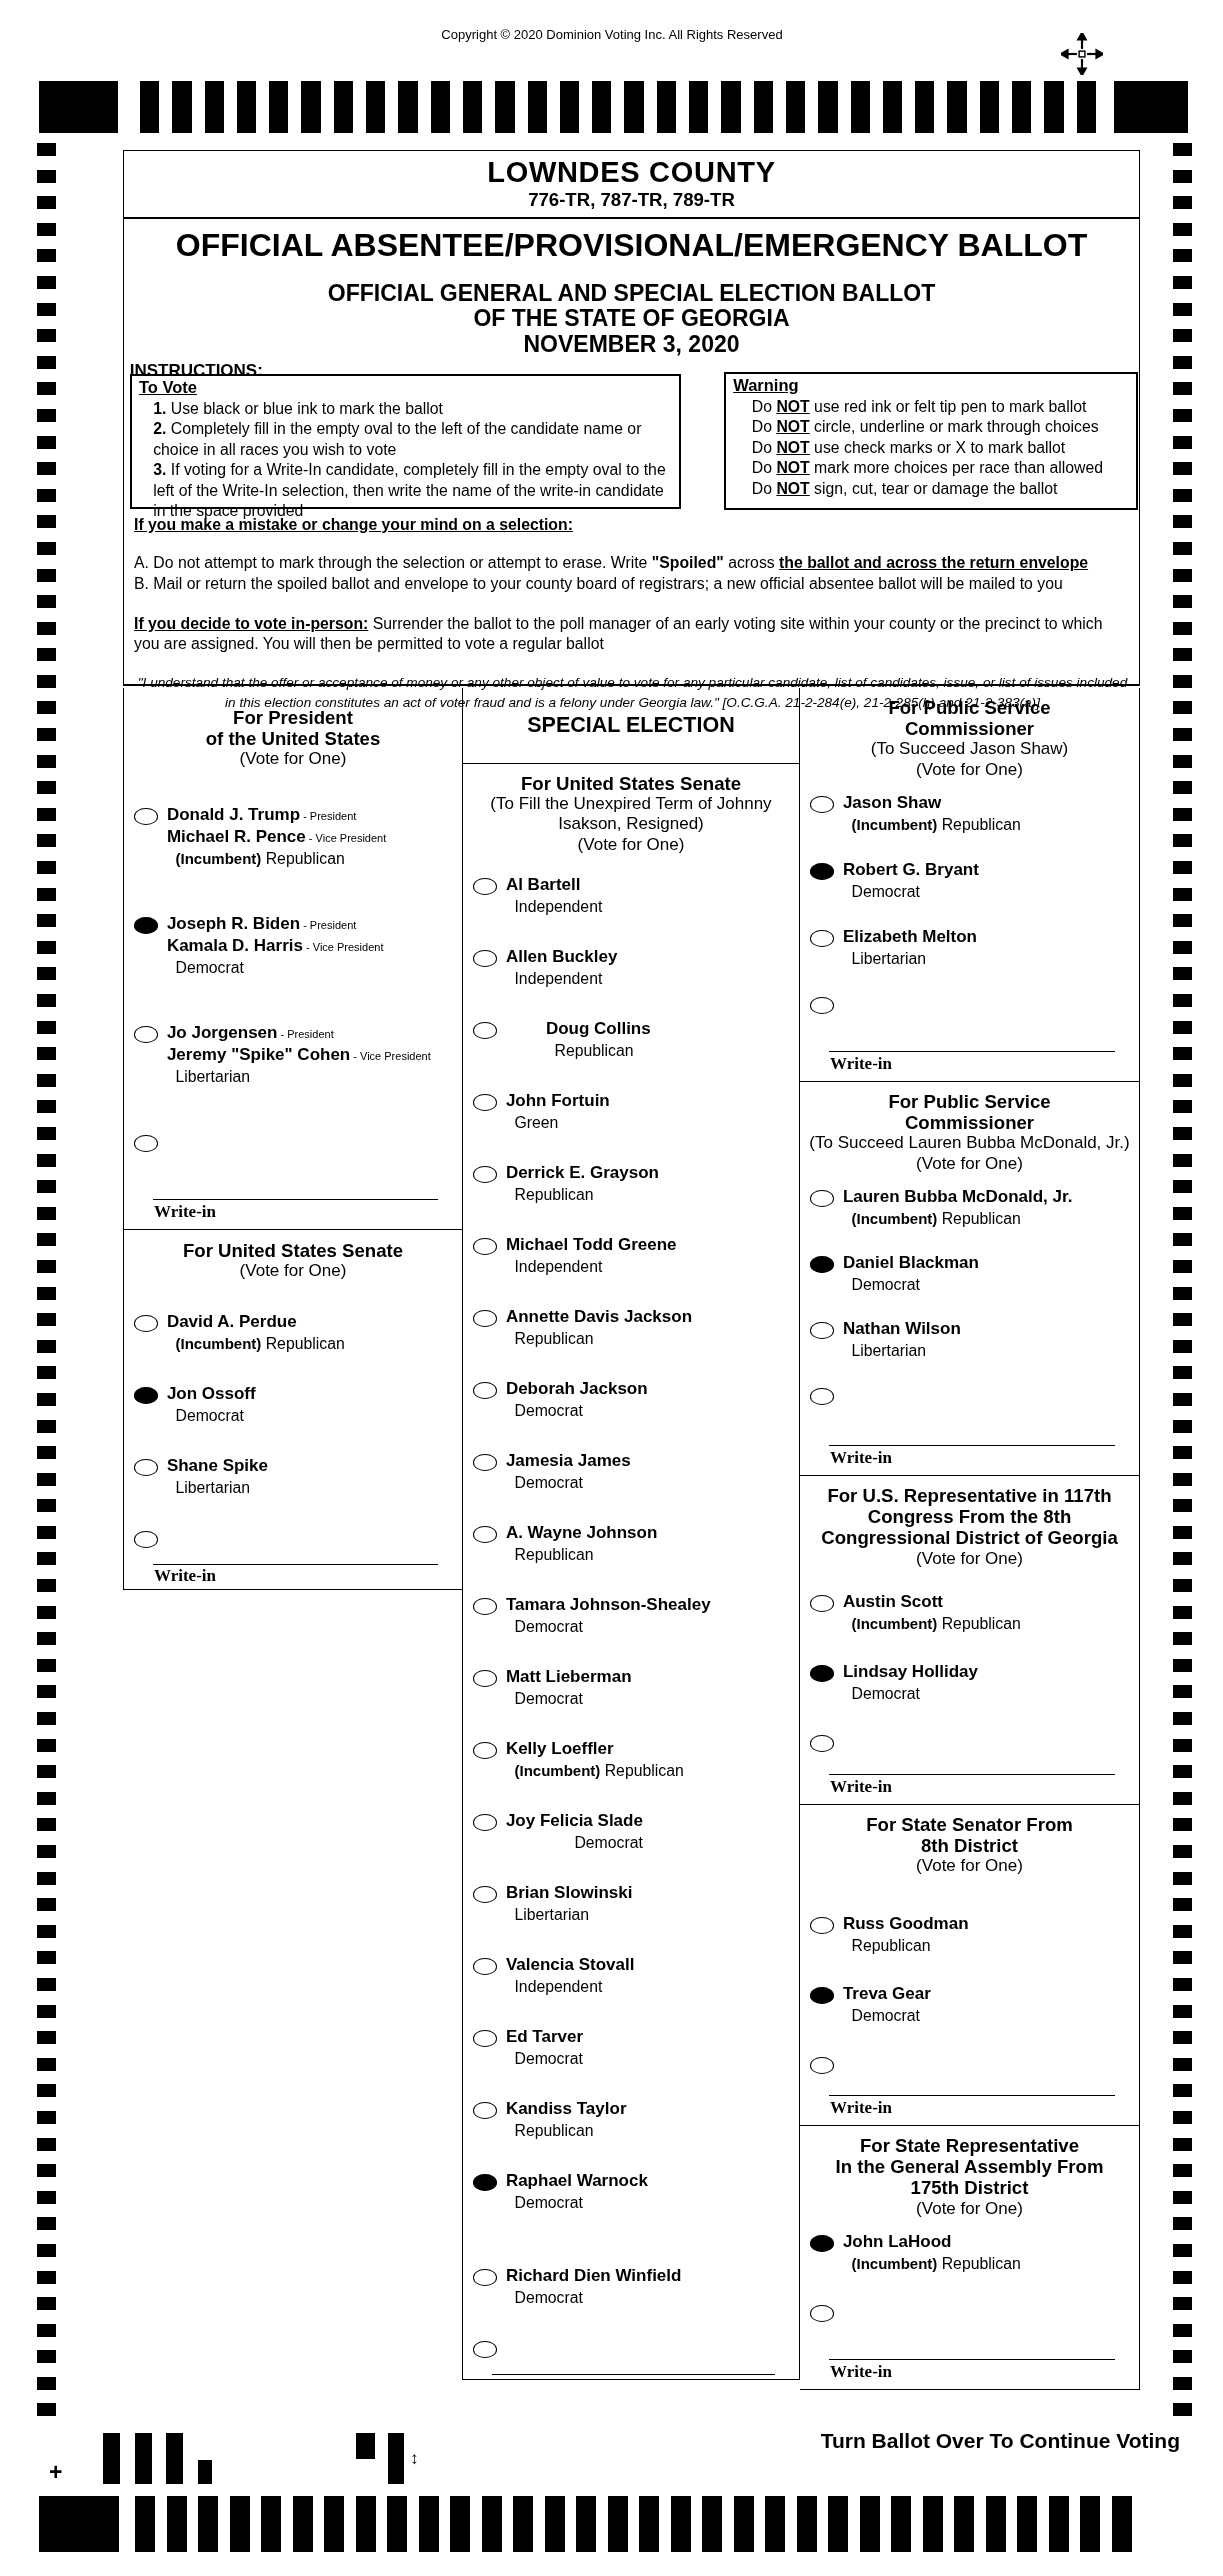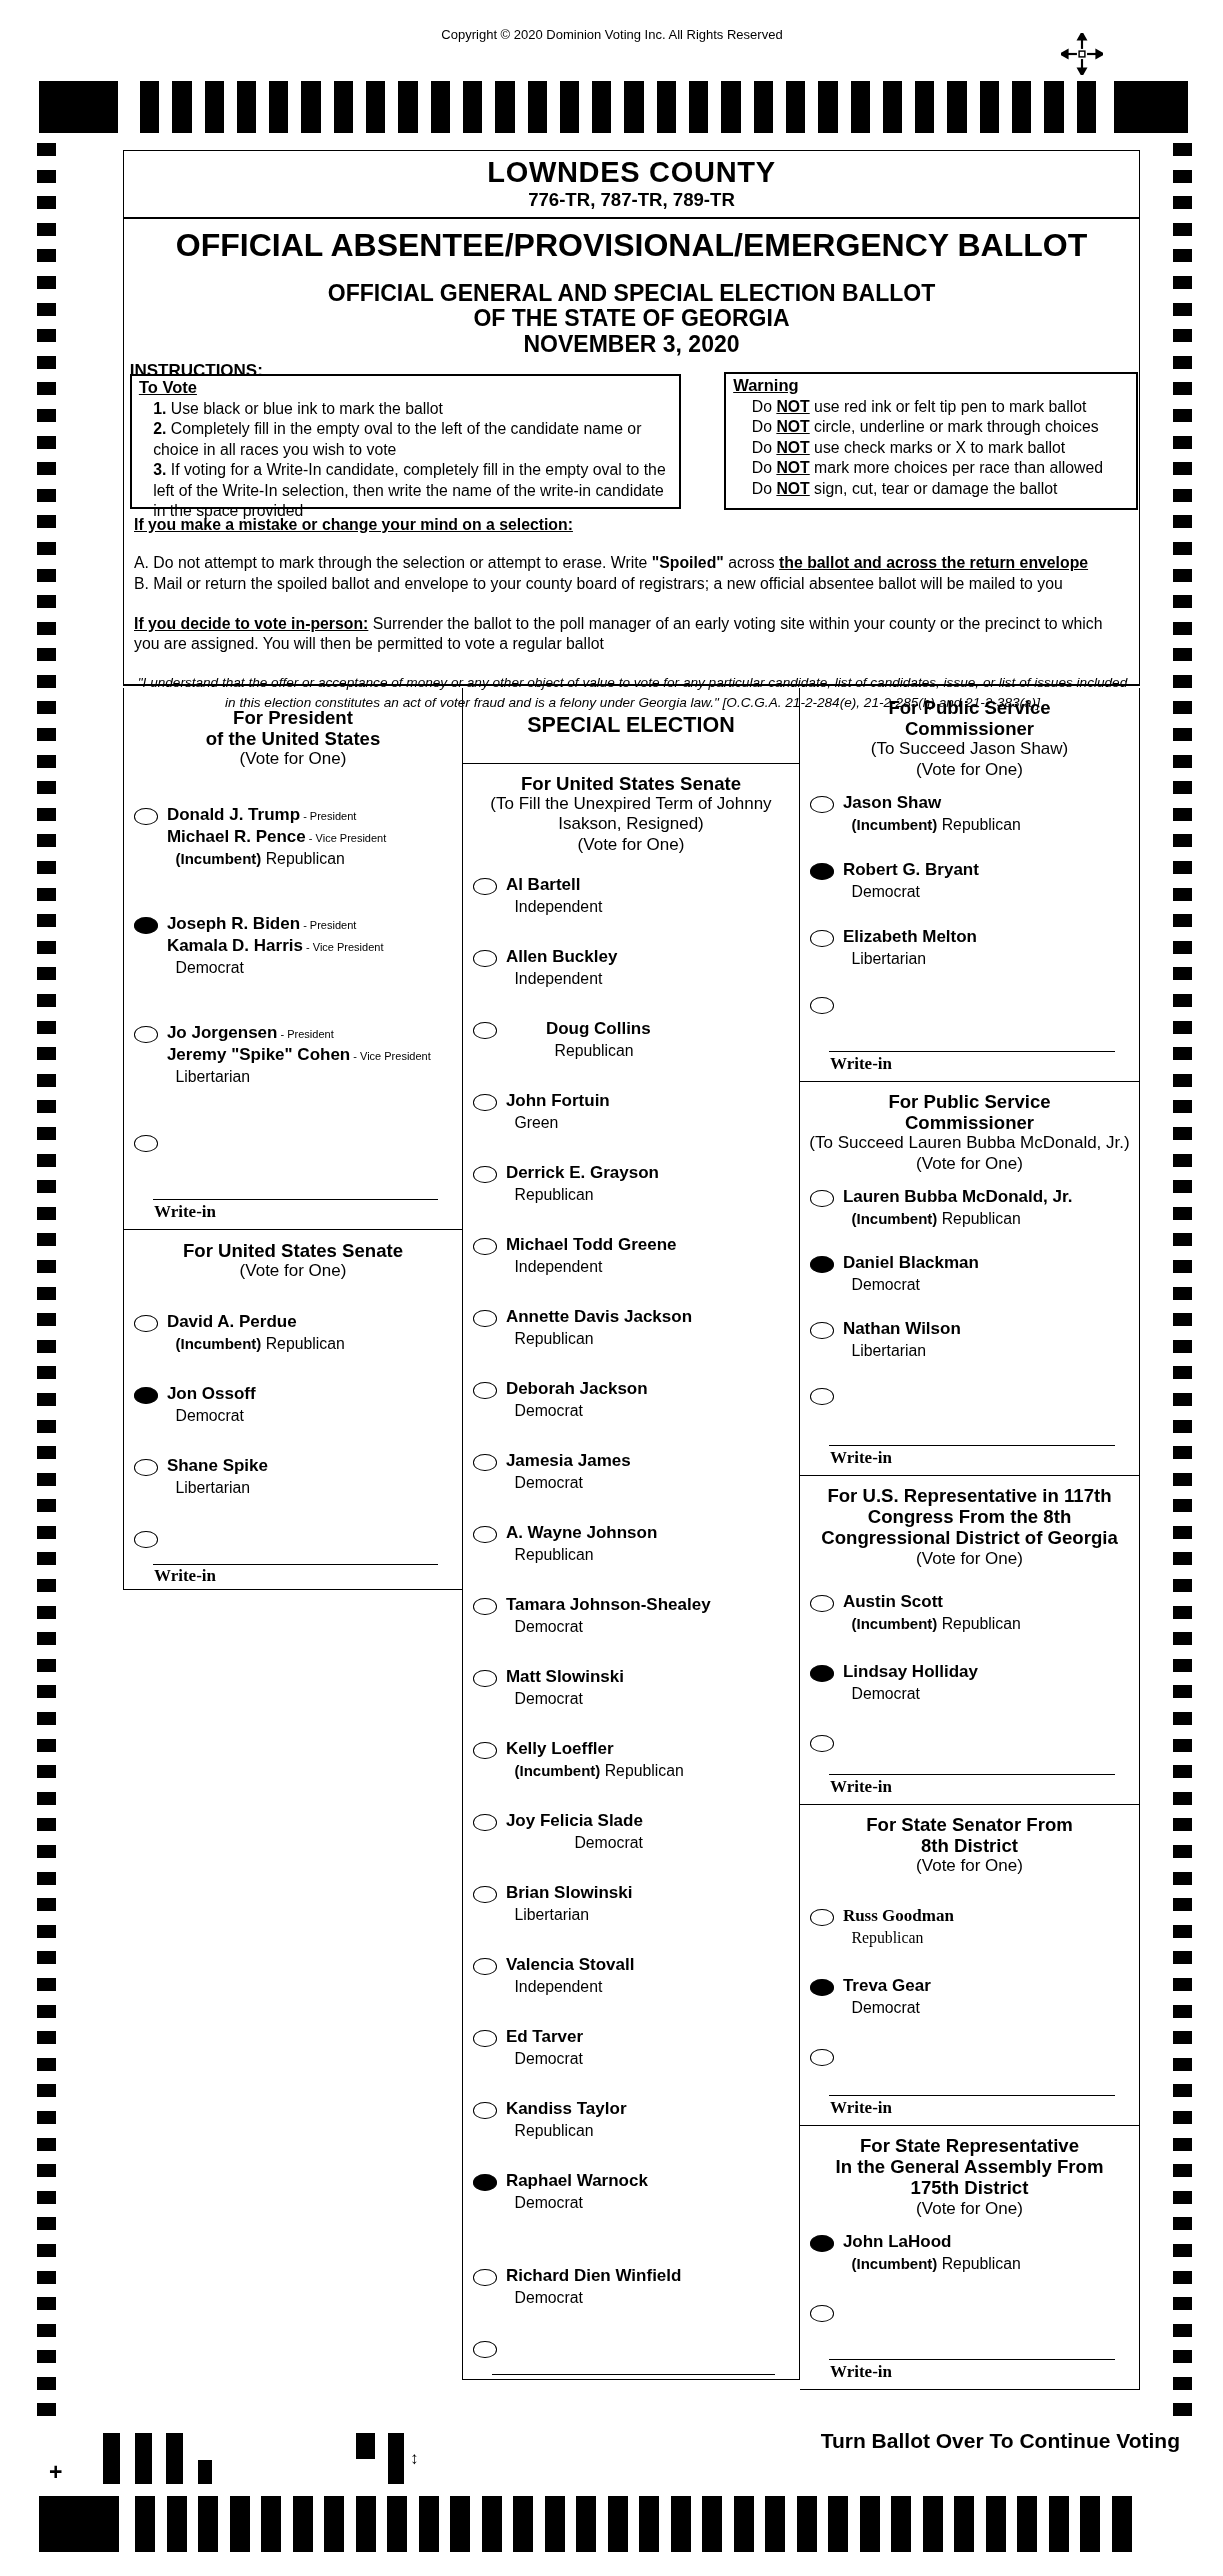--- a/index.html
+++ b/index.html
@@ -538,21 +538,21 @@
           <div class="cand" style="height: 72px;">
             <span class="oval"></span>
             <div class="ct">
               <div class="nm">Tamara Johnson-Shealey</div>
               <div class="party">Democrat</div>
             </div>
           </div>
           <div class="cand" style="height: 72px;">
             <span class="oval"></span>
             <div class="ct">
-              <div class="nm">Matt Slowinski</div>
+              <div class="nm">Matt Lieberman</div>
               <div class="party">Democrat</div>
             </div>
           </div>
           <div class="cand" style="height: 72px;">
             <span class="oval"></span>
             <div class="ct">
               <div class="nm">Kelly Loeffler</div>
               <div class="party"><b>(Incumbent)</b> <span>Republican</span></div>
             </div>
           </div>
@@ -715,21 +715,21 @@
             <div class="wi-rule"></div>
             <div class="wi-label">Write-in</div>
           </div>
         </div>
         <div class="contest" style="height: 321px;">
           <div class="c-header" style="padding-top: 8.6px;">
             <div class="c-title">For State Senator From</div>
             <div class="c-title">8th District</div>
             <div class="c-vote">(Vote for One)</div>
           </div>
-          <div class="cand" style="height: 70px; margin-top: 28px; font-family: Liberation Serif, serif;">
+          <div class="cand" style="height: 70px; margin-top: 36px;">
             <span class="oval"></span>
             <div class="ct">
               <div class="nm">Russ Goodman</div>
               <div class="party">Republican</div>
             </div>
           </div>
           <div class="cand" style="height: 70px;">
             <span class="oval filled"></span>
             <div class="ct">
               <div class="nm">Treva Gear</div>

